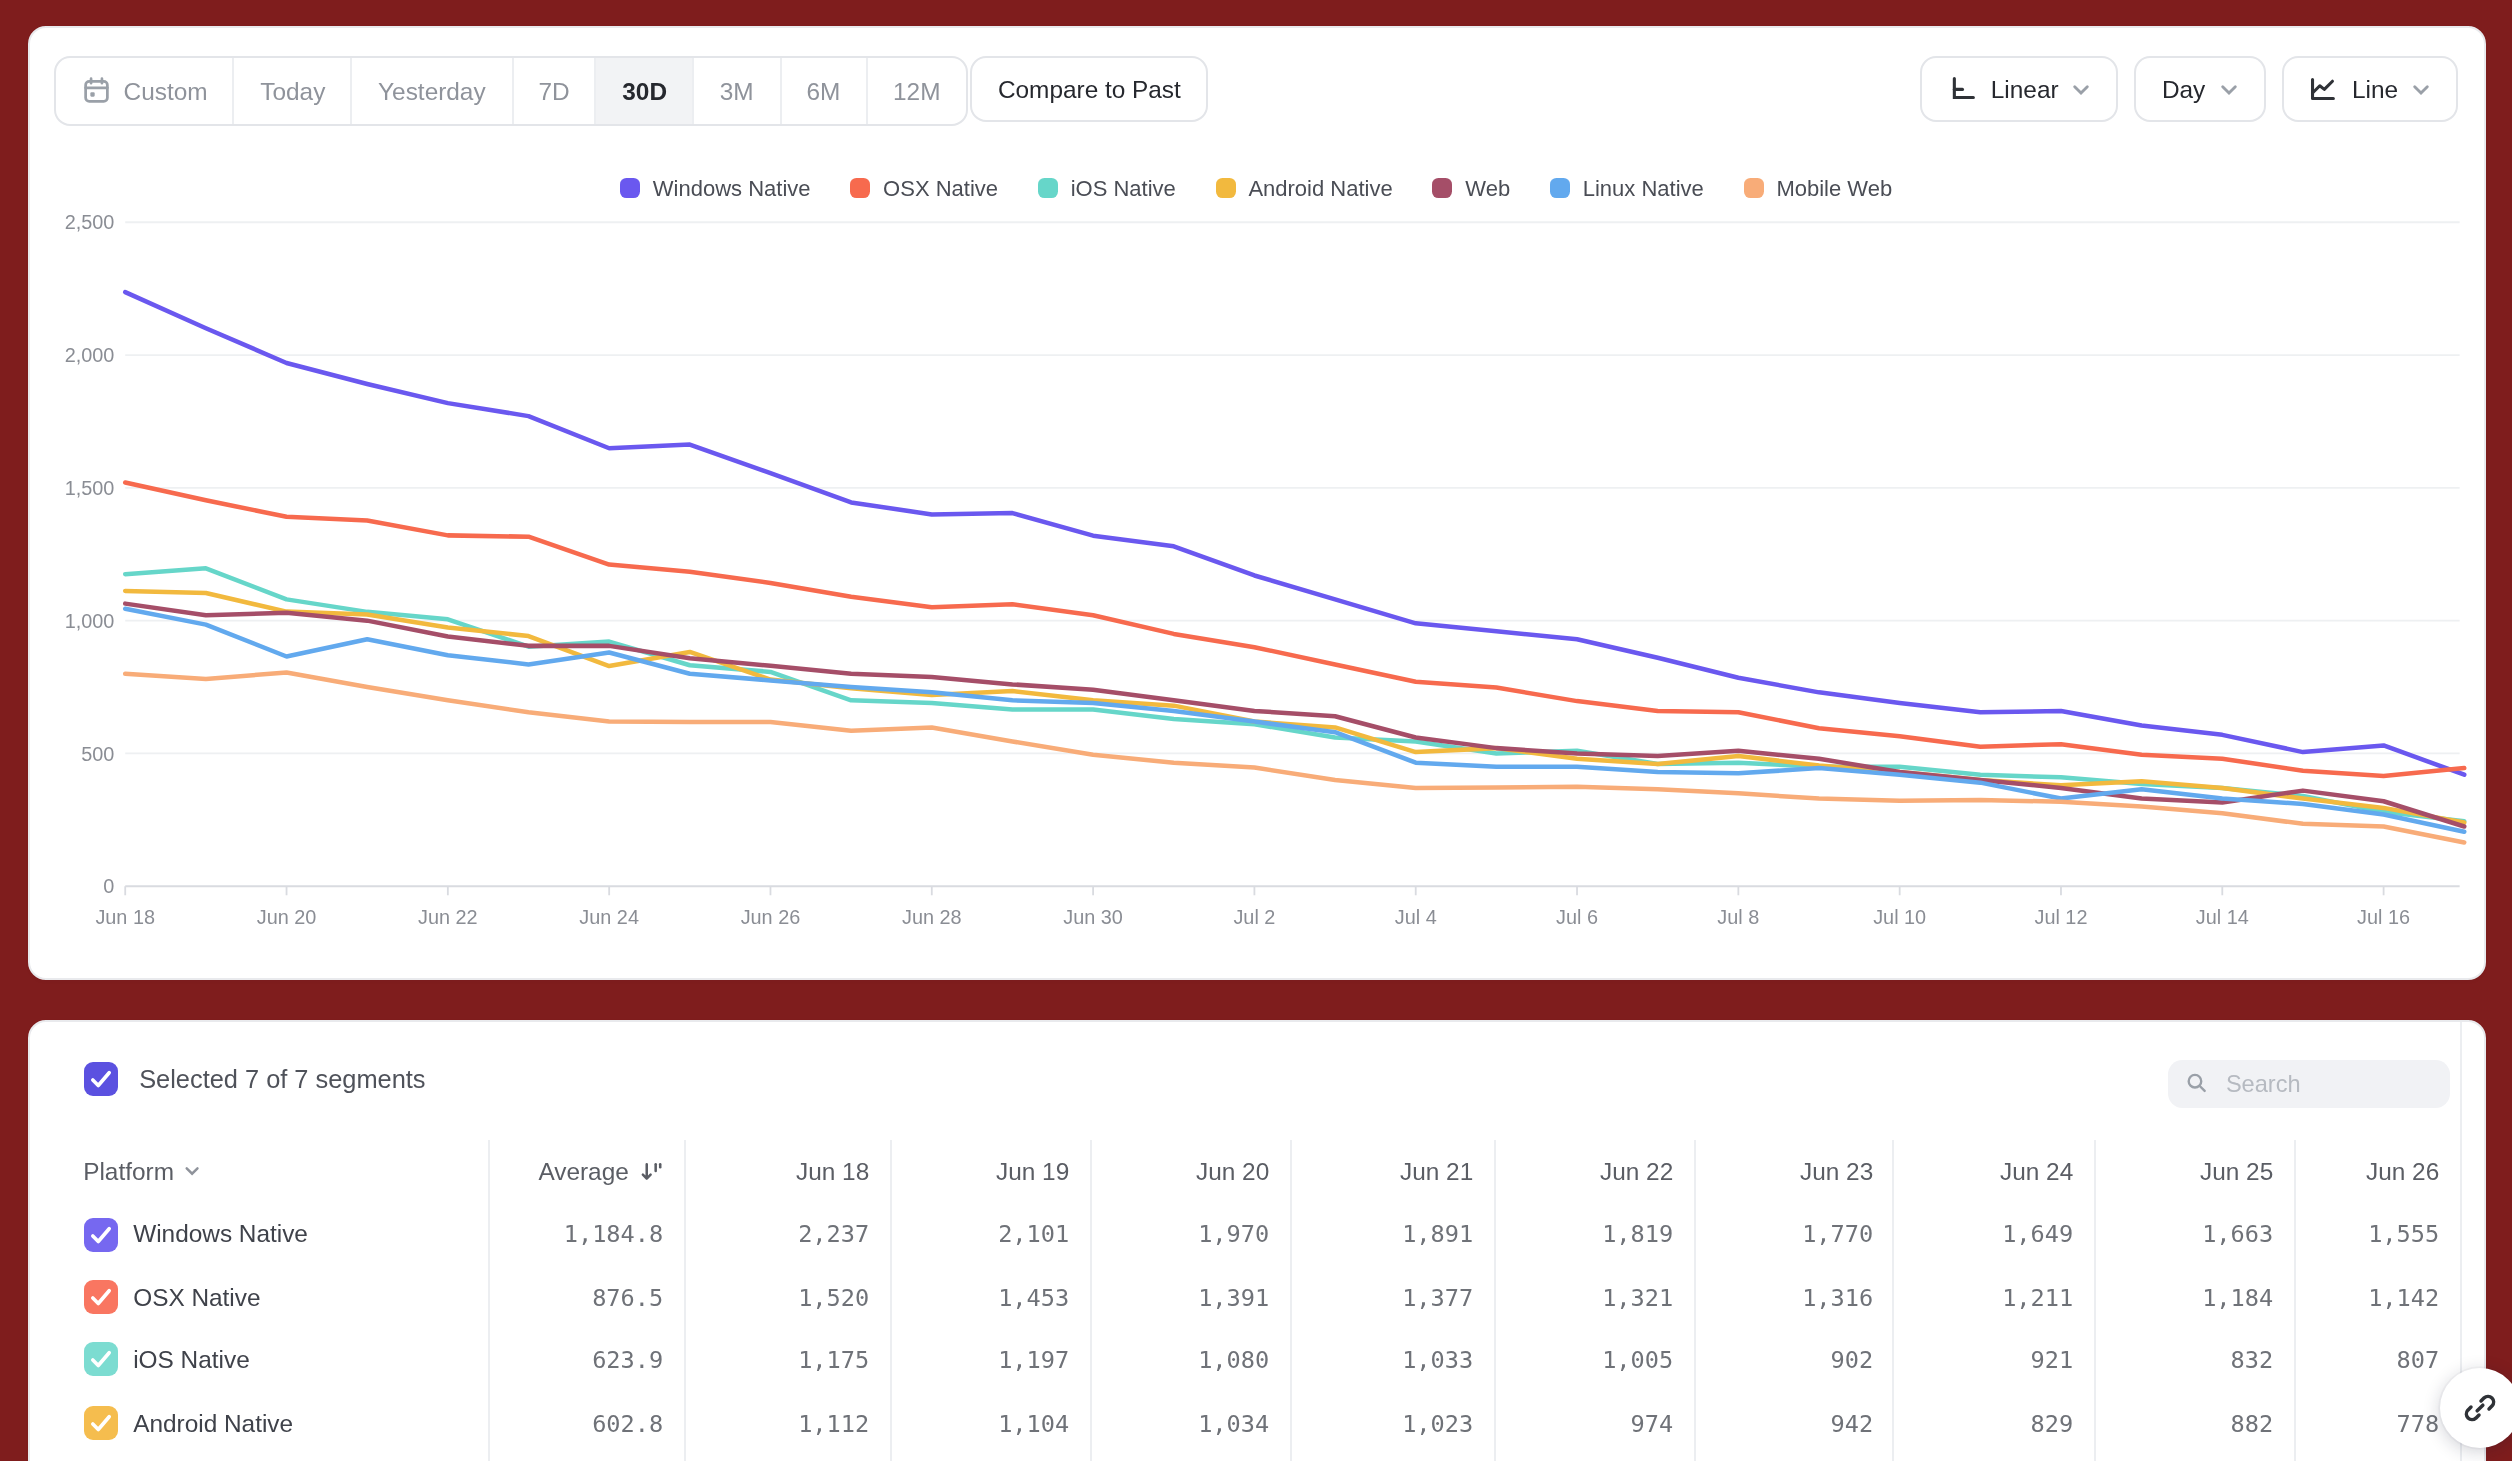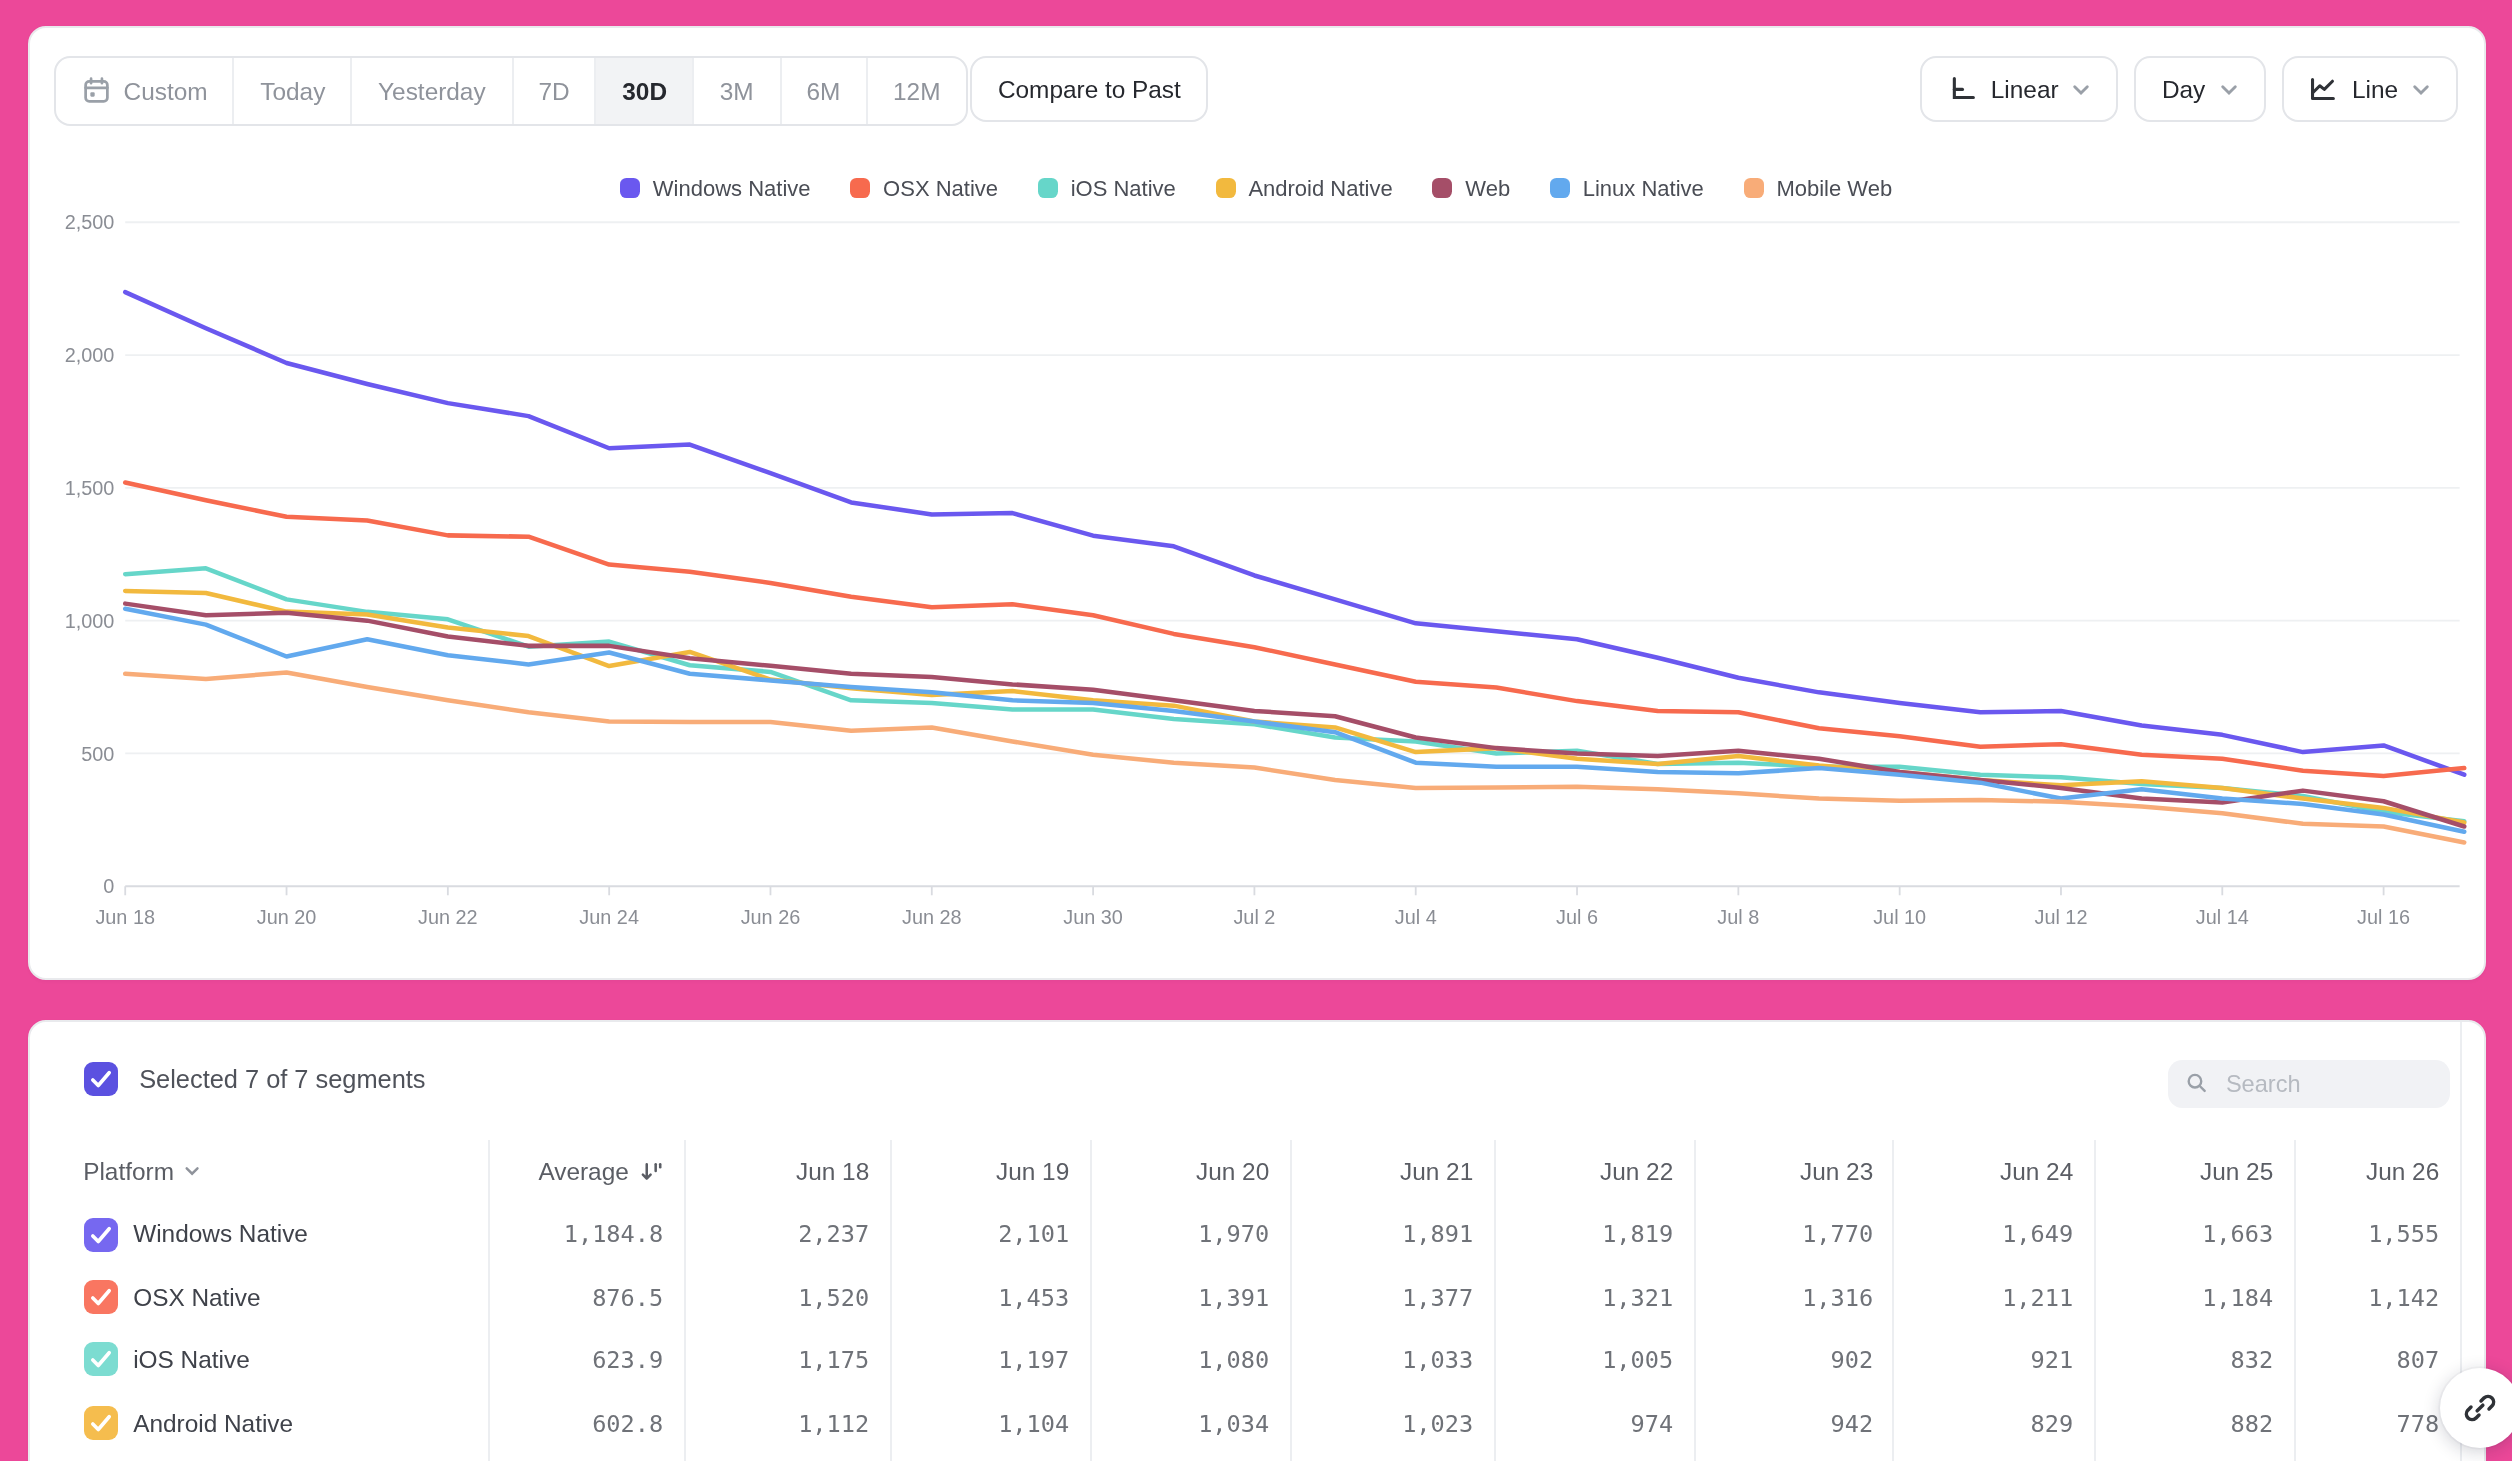--- a/index.html
+++ b/index.html
@@ -1,16 +1,16 @@
 <!DOCTYPE html>
 <html style="font-size:14.5px"><head>
 <meta charset="utf-8">
 <style>
   html,body{margin:0;padding:0;background:#fff;}
-  .viewport{position:relative;width:2512px;height:1461px;overflow:hidden;background:#ec4899;}
+  .viewport{position:relative;width:2512px;height:1461px;overflow:hidden;background:#7f1d1d;}
   .app{position:relative;width:1256px;height:731px;transform:scale(2);transform-origin:0 0;
        font-family:"Liberation Sans",sans-serif;color:#26282e;}
   .card{position:absolute;left:13.6px;width:1229px;background:#fff;border:0.9px solid #e9eaed;
         border-radius:9px;box-sizing:border-box;box-shadow:0 0.9px 1.8px rgba(20,24,48,.03);}
   .card1{top:12.7px;height:477px;}
   .card2{top:510px;height:271px;overflow:hidden;}
 
   
   .toolbar{position:absolute;left:12.7px;top:14.5px;right:12.7px;height:33px;}
   .seg{position:absolute;left:0;top:0;height:33px;display:flex;border:0.9px solid #e3e5e9;

